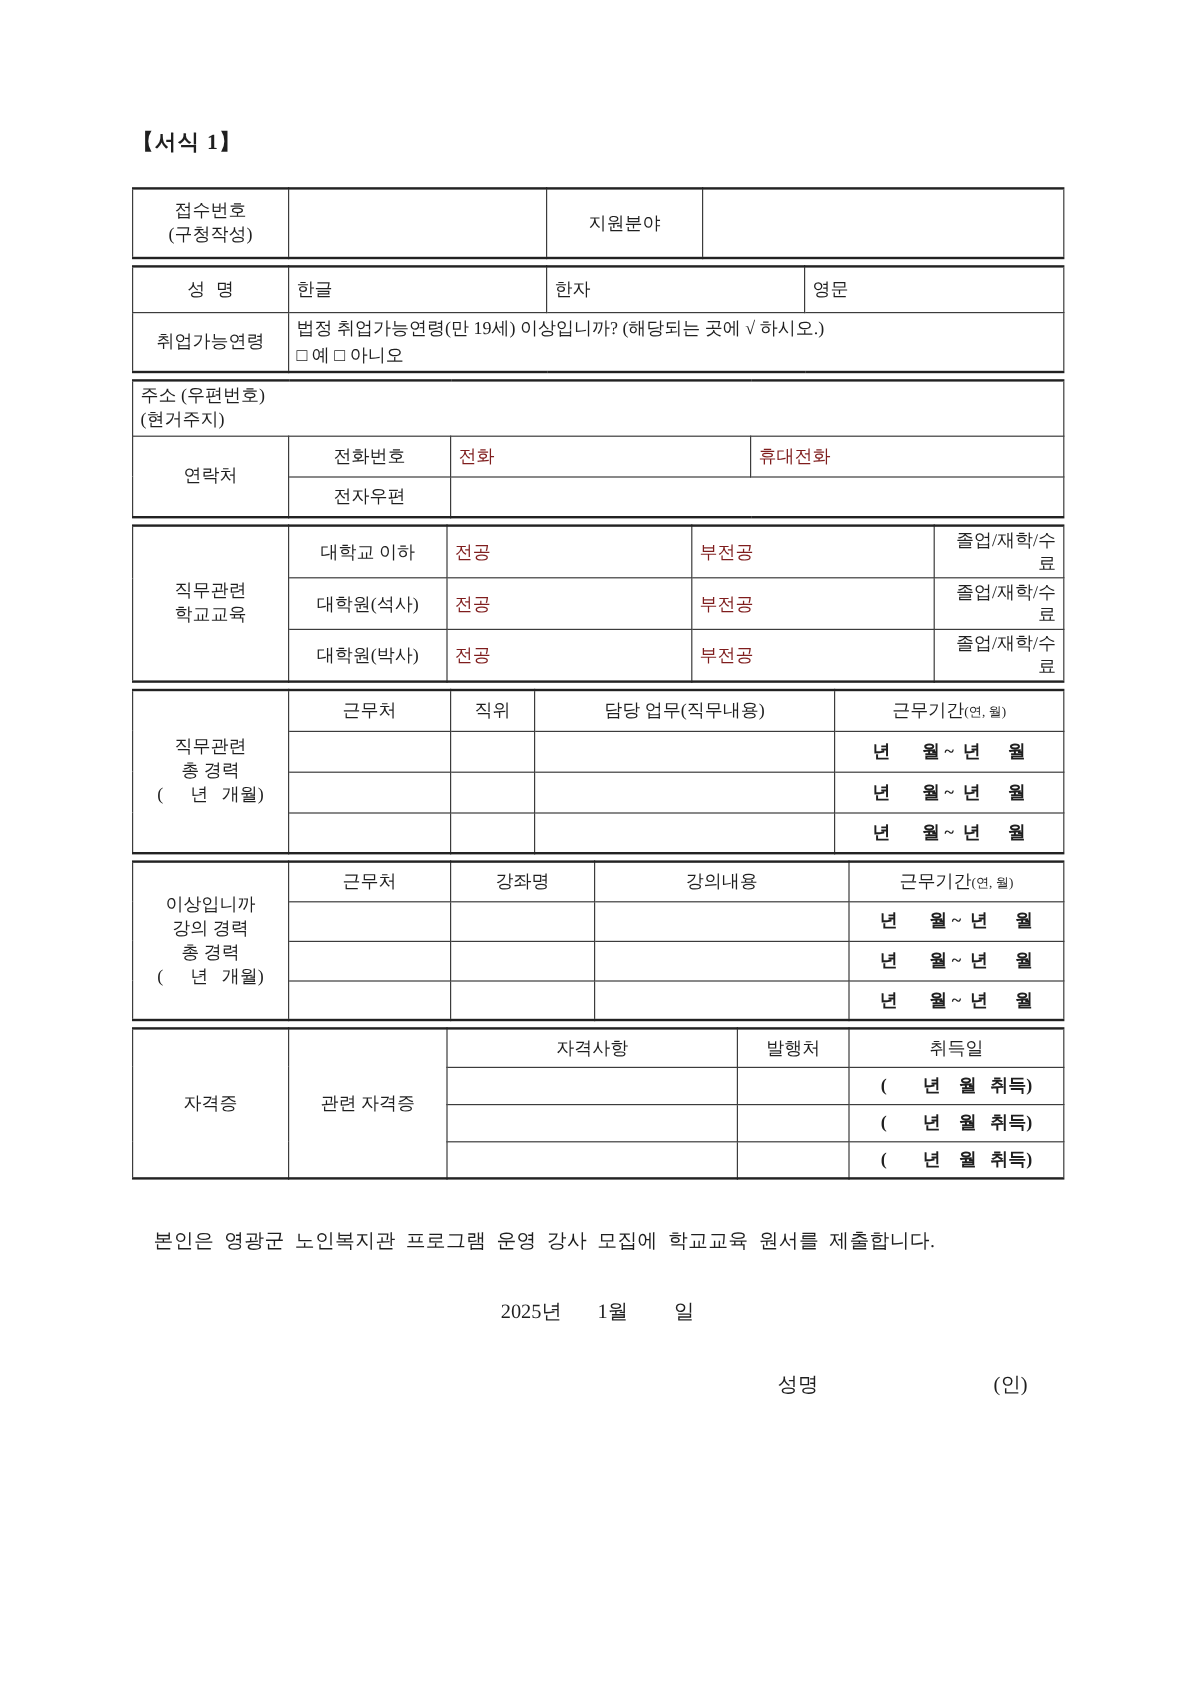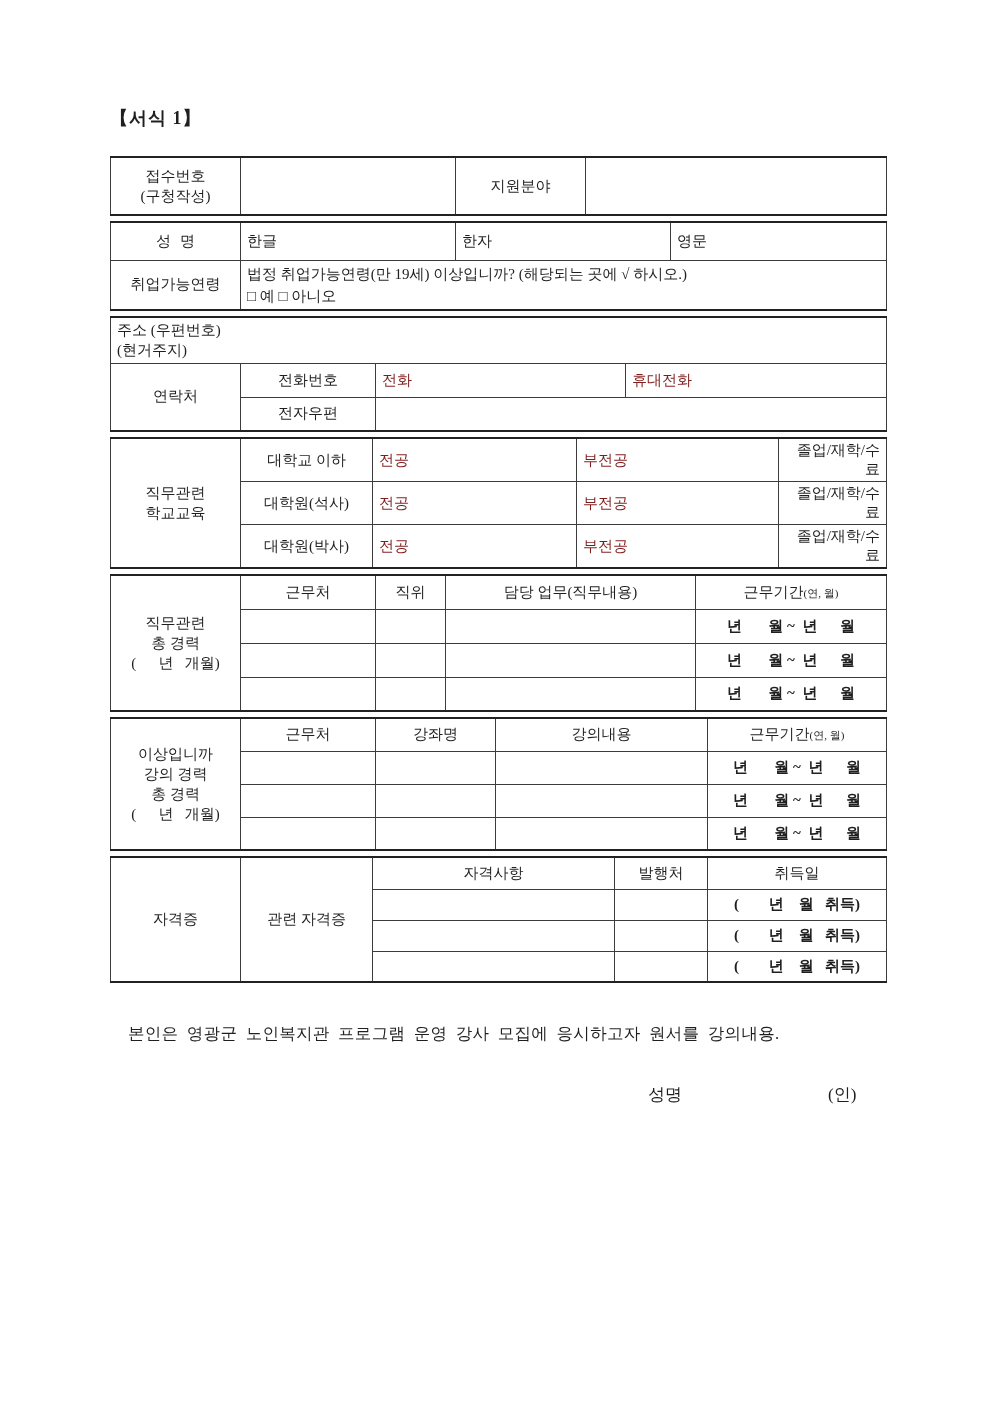--- a/index.html
+++ b/index.html
@@ -279,22 +279,23 @@
         <td class="c pre period">(        년    월   취득)</td>
       </tr>
       <tr style="height:31px">
         <td></td>
         <td></td>
         <td class="c pre period">(        년    월   취득)</td>
       </tr>
     </tbody>
       </table>
 
-    <div class="decl">본인은 영광군 노인복지관 프로그램 운영 강사 모집에 응시하고자 원서를 강의내용.</div>
-
+    <div class="decl">본인은 영광군 노인복지관 프로그램 운영 강사 모집에 학교교육 원서를 제출합니다.</div>
+
+    <div class="date-line">2025년       1월         일</div>
 
     <div class="sign-row">
       <span class="sign-name">성명</span>
       <span class="sign-seal">(인)</span>
     </div>
 
   </div>
 </div>
 
 </body></html>

